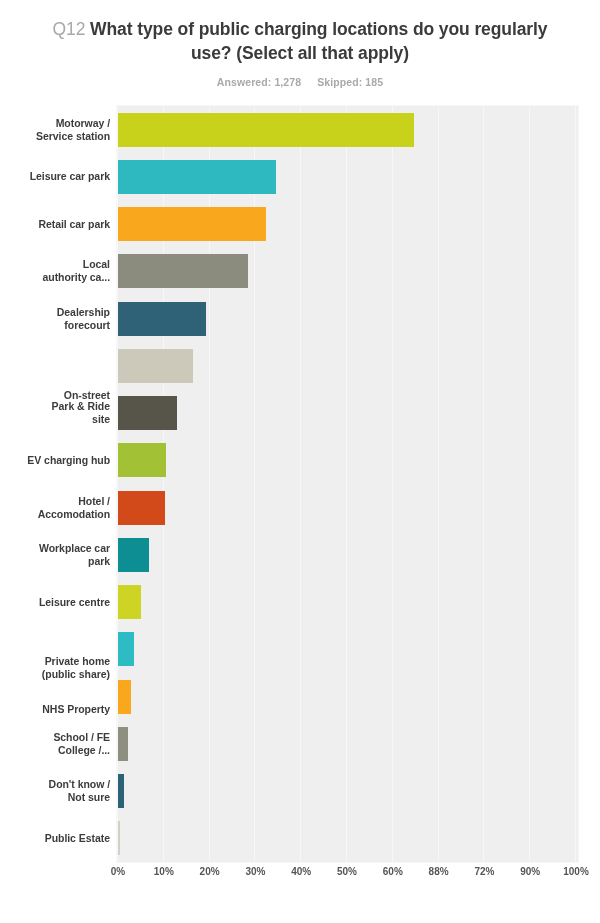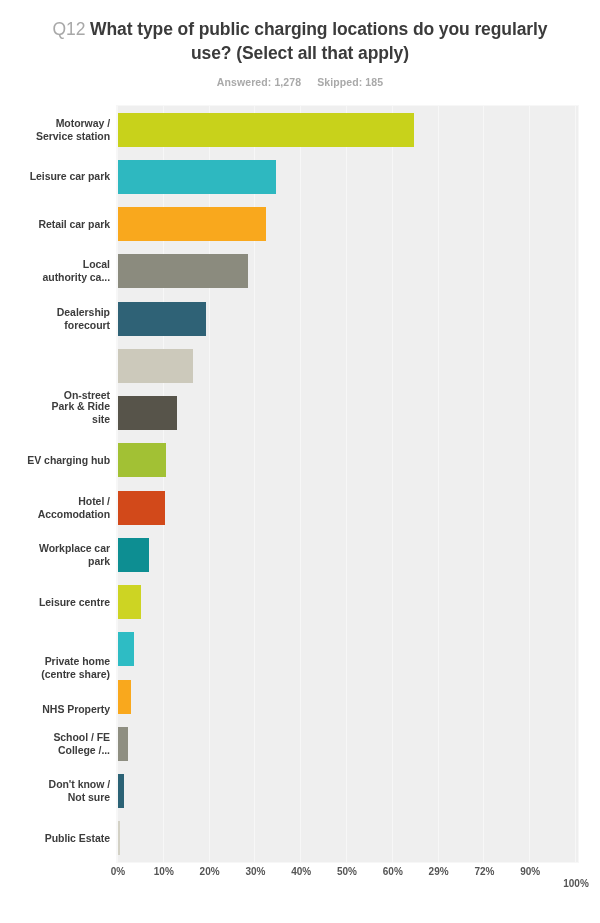--- a/index.html
+++ b/index.html
@@ -188,21 +188,21 @@
         </div>
         <div class="cat-label" style="top: 388.625px;">
           <div>Hotel /</div>
           <div>Accomodation</div>
         </div>
         <div class="cat-label" style="top: 489.625px;">
           <div>Leisure centre</div>
         </div>
         <div class="cat-label" style="top: 530.375px; margin-top: 19px;">
           <div>Private home</div>
-          <div>(centre share)</div>
+          <div>(public share)</div>
         </div>
         <div class="cat-label" style="top: 597px;">
           <div>NHS Property</div>
         </div>
         <div class="cat-label" style="top: 624.875px;">
           <div>School / FE</div>
           <div>College /...</div>
         </div>
         <div class="cat-label" style="top: 672.125px;">
           <div>Don't know /</div>
@@ -280,19 +280,19 @@
   </div>
 
   <div class="x-axis">
       <div class="x-tick" style="left: 1px;">0%</div>
       <div class="x-tick" style="left: 46.8px;">10%</div>
       <div class="x-tick" style="left: 92.6px;">20%</div>
       <div class="x-tick" style="left: 138.4px;">30%</div>
       <div class="x-tick" style="left: 184.2px;">40%</div>
       <div class="x-tick" style="left: 230px;">50%</div>
       <div class="x-tick" style="left: 275.8px;">60%</div>
-      <div class="x-tick" style="left: 321.6px;">29%</div>
+      <div class="x-tick" style="left: 321.6px;">88%</div>
       <div class="x-tick" style="left: 367.4px;">72%</div>
       <div class="x-tick" style="left: 413.2px;">90%</div>
-      <div class="x-tick" style="left: 459px; margin-top: 12px;">100%</div>
+      <div class="x-tick" style="left: 459px;">100%</div>
     </div>
 
 </div>
 
 </body></html>

